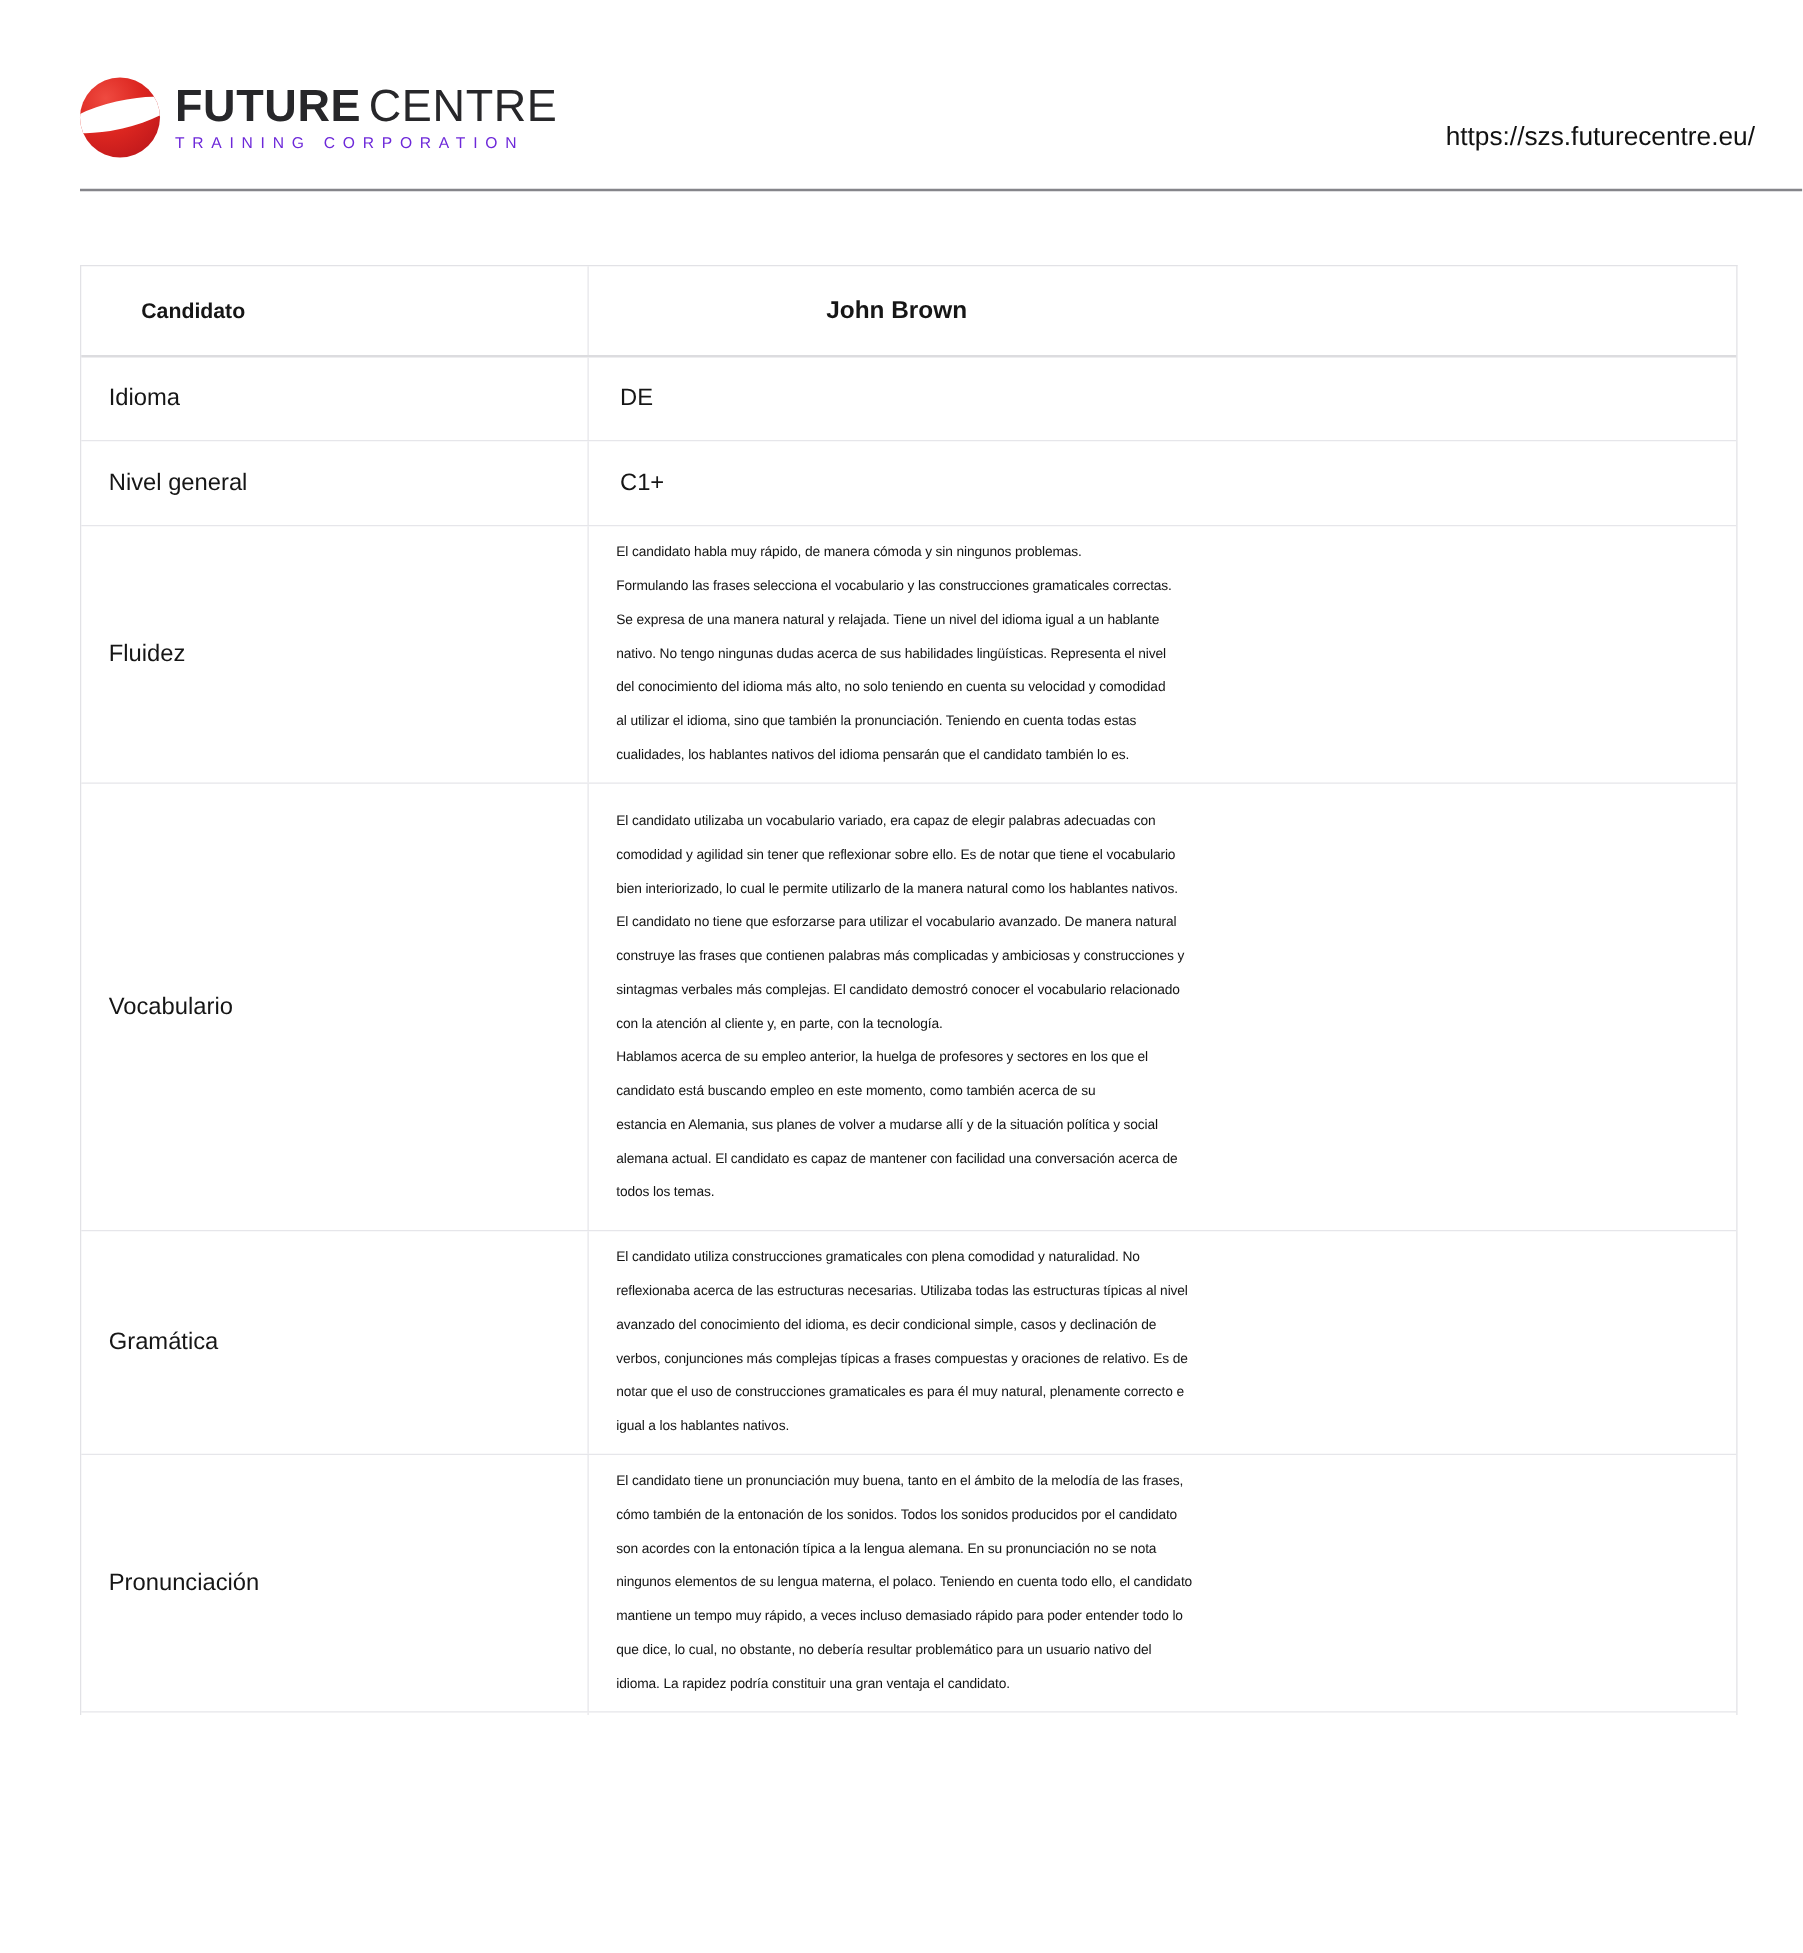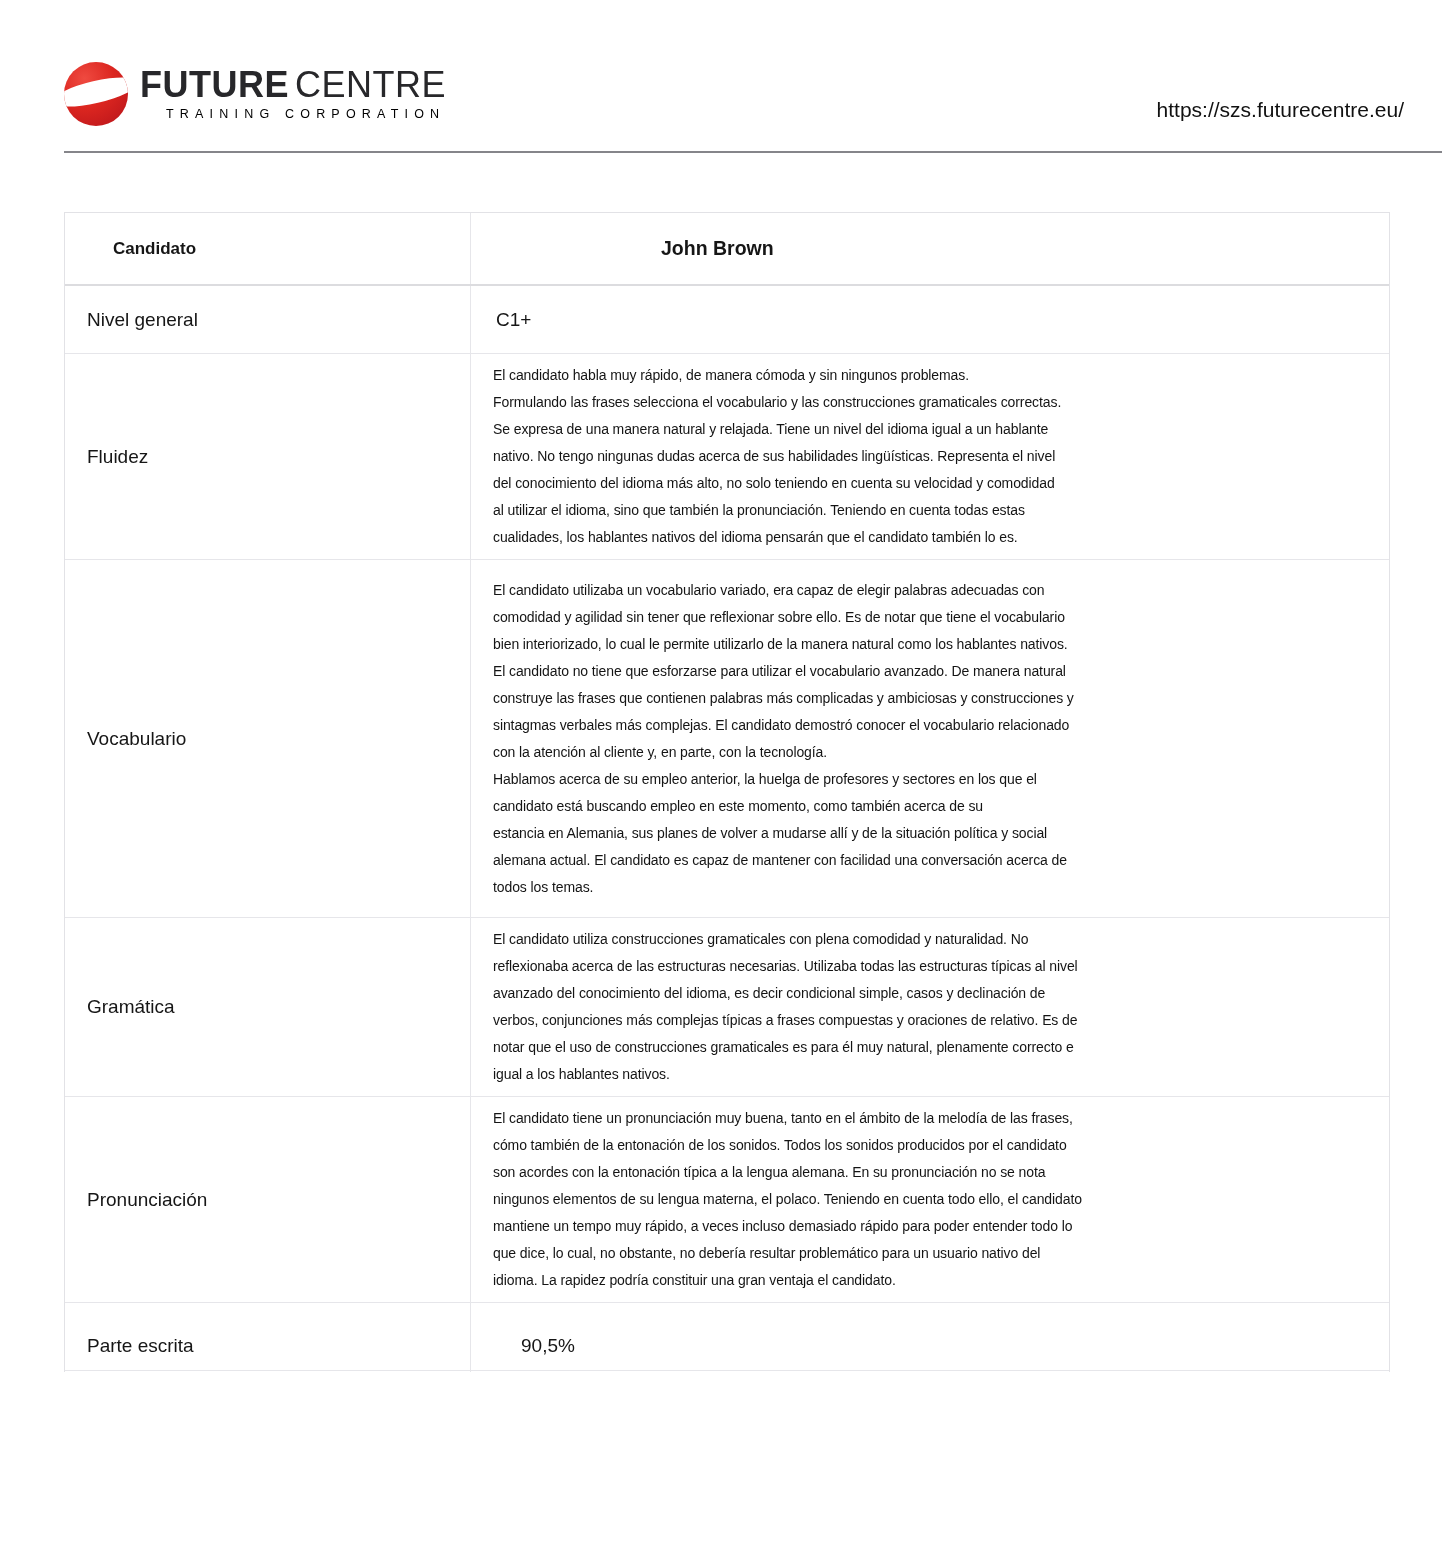--- a/index.html
+++ b/index.html
@@ -24,21 +24,21 @@
   .logo-mark::after {
     content:""; position:absolute; left:-18%; top:30%;
     width:136%; height:34%;
     background:#ffffff; border-radius:50%;
     transform:rotate(-13deg);
   }
   .logo-text { margin-left:12px; }
   .logo-name { font-size:36px; line-height:36px; color:#27272a; letter-spacing:0.5px; white-space:nowrap; }
   .logo-name .w-bold { font-weight:bold; }
   .logo-name .w-light { font-weight:normal; margin-left:6px; }
-  .logo-tagline { margin-top:4px; font-size:12.5px; letter-spacing:6.2px; color:#000000; white-space:nowrap;margin-left:26px; }
+  .logo-tagline { margin-top:4px; font-size:12.5px; letter-spacing:6.2px; color:#6d28d9; white-space:nowrap; }
   .site-url { position:absolute; right:38px; top:98px; font-size:21px; color:#111; }
 
   .rule { margin-left:64px; width:1378px; border:0; border-top:2px solid #85858a; }
 
   
   .report-table {
     margin:59px 0 0 64px;
     width:1326px;
     border:1px solid #e2e2e6;
     border-bottom:0;
@@ -65,21 +65,21 @@
   .r-head .cell.label { font-weight:bold; padding-left:48px; font-size:17px; }
   .r-head .cell.value { font-weight:bold; padding-left:190px; font-size:19.5px; }
 
   
   .r-simple { min-height:67px; }
 
   
   .r-text .cell.value { padding-left:22px; }
   .r-text .cell.value p {
     white-space:pre-line;
-    font-size:14px; line-height:27px; letter-spacing:-0.1px; color:#141414;
+    font-size:11px; line-height:27px; letter-spacing:-0.1px; color:#141414;
     padding:8px 0;
   }
   .r-fluidez { min-height:200px; }
   .r-vocab   { min-height:358px; }
   .r-gram    { min-height:177px; }
   .r-pron    { min-height:197px; }
 
   
   .r-score { min-height:68px;gap:20px; }
   .r-score .cell.label, .r-score .cell.value { align-items:flex-end; padding-bottom:13px; }
@@ -105,20 +105,24 @@
 
   <hr class="rule">
 
   <main class="report-table">
 
     <div class="row r-head">
       <div class="cell label">Candidato</div>
       <div class="cell value">John Brown</div>
     </div>
 
+    <div class="row r-simple">
+      <div class="cell label">Idioma</div>
+      <div class="cell value">DE</div>
+    </div>
 
     <div class="row r-simple" style="min-height:68px">
       <div class="cell label">Nivel general</div>
       <div class="cell value">C1+</div>
     </div>
 
     <div class="row r-text r-fluidez">
       <div class="cell label">Fluidez</div>
       <div class="cell value">
         <p>El candidato habla muy rápido, de manera cómoda y sin ningunos problemas.

